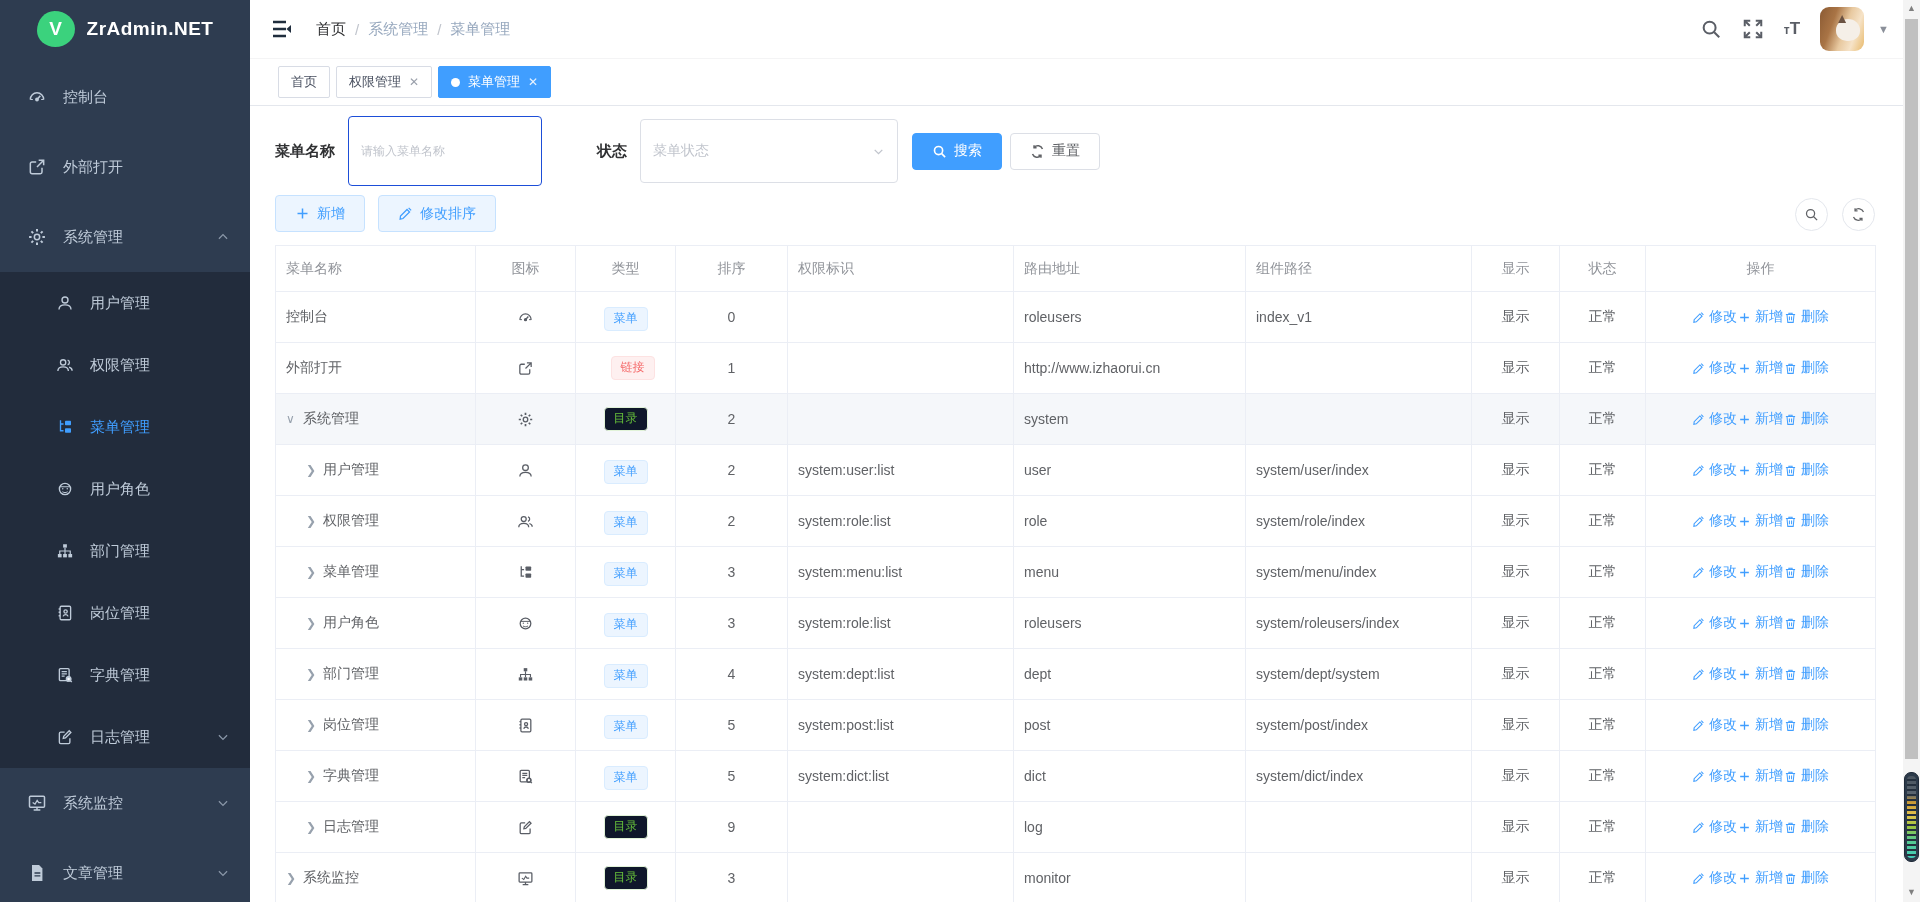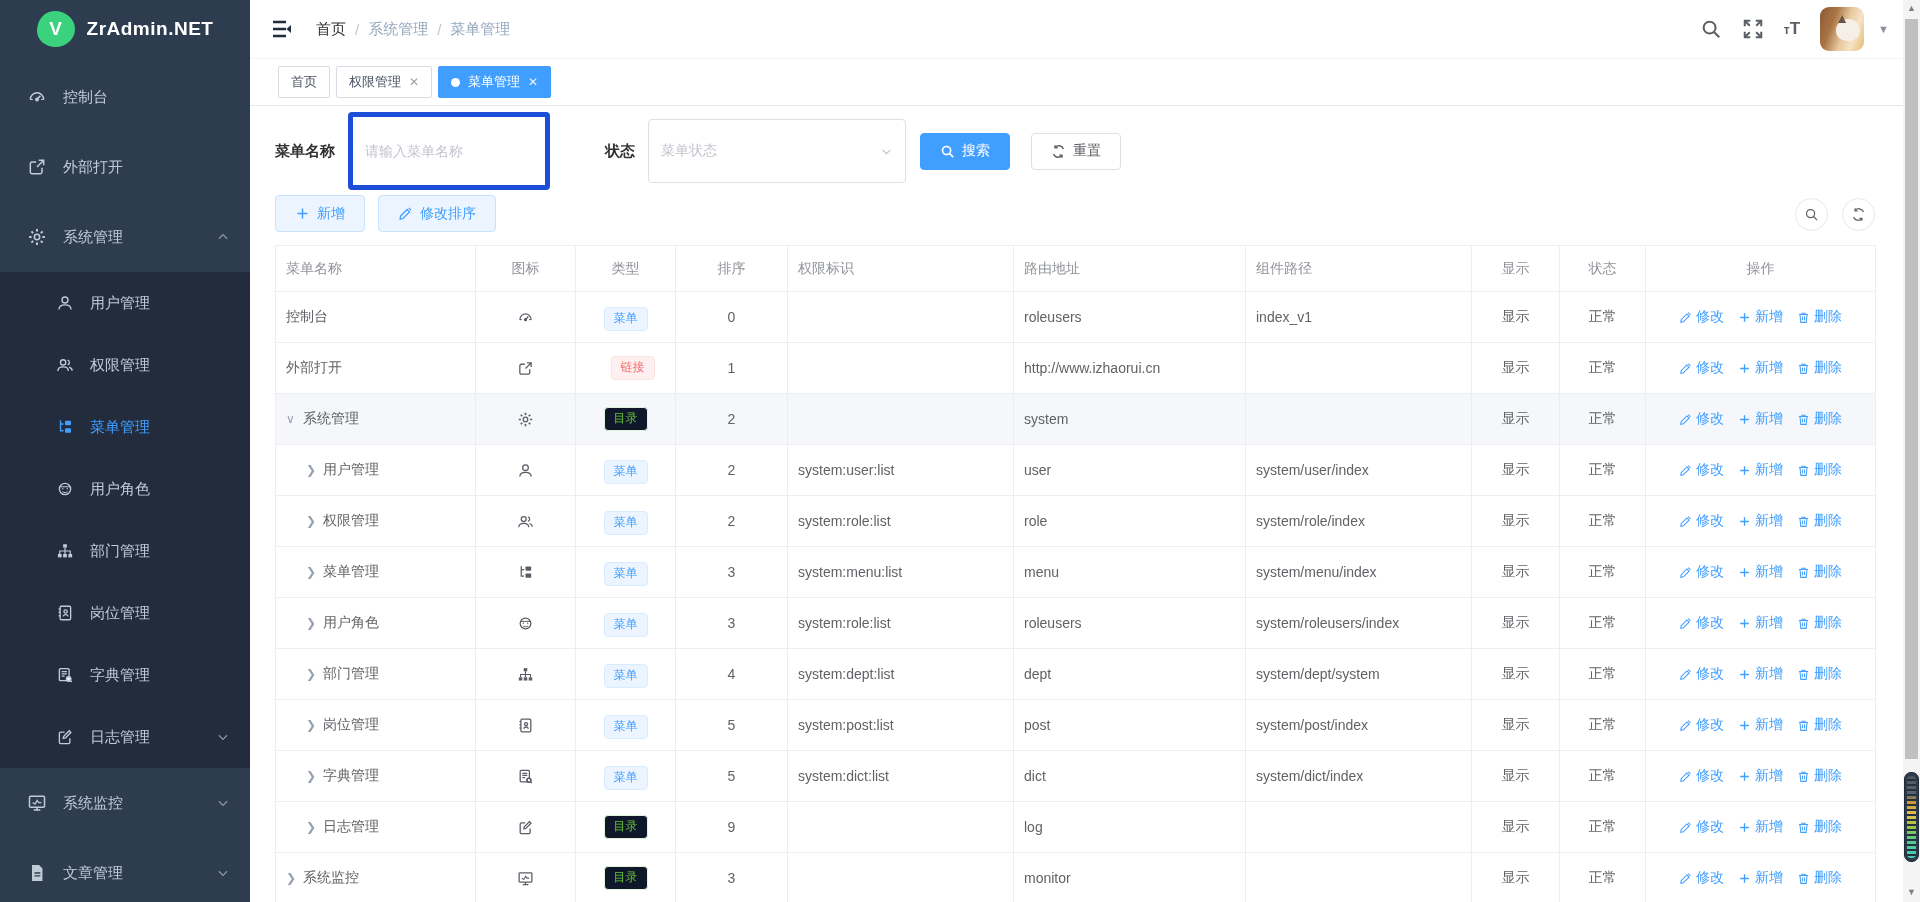--- a/index.html
+++ b/index.html
@@ -46,21 +46,21 @@
        background:#fff;color:#495060;font-size:13px;cursor:pointer;border-radius:2px;}
   .tab .dot{width:9px;height:9px;border-radius:50%;background:#fff;display:none;}
   .tab .x{font-size:12px;color:#9aa0ab;cursor:pointer;}
   .tab.active{background:#409eff;border-color:#409eff;color:#fff;}
   .tab.active .dot{display:block;}
   .tab.active .x{color:#eaf4ff;}
   
   .content{padding:0 0 0 25px;position:relative;}
   .filter{display:flex;align-items:center;margin-top:26px;height:38px;}
   .f-label{font-size:15px;font-weight:bold;color:#303133;margin-right:13px;}
-  .f-input{width:168px;height:36px;border:5px solid #1d4ed8;border-radius:4px;padding:16px 12px;font-size:14px;
+  .f-input{width:168px;height:36px;border:1px solid #1d4ed8;border-radius:4px;padding:16px 12px;font-size:12px;
            color:#606266;outline:none;font-family:inherit;}
   .f-input::placeholder{color:#c0c4cc;}
   .f-sel{width:232px;height:38px;border:1px solid #dcdfe6;border-radius:4px;display:flex;align-items:center;
          padding:12px 12px;color:#c0c4cc;font-size:14px;cursor:pointer;justify-content:space-between;margin-right:14px;}
   .f-sel .chev{color:#c0c4cc;}
   .gap1{width:55px;}
   .btn{height:37px;border-radius:4px;display:inline-flex;align-items:center;gap:7px;padding:0 19px;
        font-size:14px;cursor:pointer;border:1px solid #dcdfe6;background:#fff;color:#606266;font-family:inherit;}
   .btn.primary{background:#409eff;border-color:#409eff;color:#fff;}
   .btn.plain{background:#ecf5ff;border-color:#c6e2ff;color:#409eff;}
@@ -80,21 +80,21 @@
   td.l,th.l{text-align:left;}
   tr.hl td{background:#f5f7fa;}
   .namecell{display:flex;align-items:center;}
   .tree-arrow{color:#97a1ad;font-size:12px;width:17px;flex:0 0 17px;cursor:pointer;}
   .indent1{padding-left:20px;}
   .cell-ic{width:17px;height:17px;display:inline-flex;align-items:center;justify-content:center;color:#5a5e66;vertical-align:-3px;}
   .tag{display:inline-block;padding:3px 9px;font-size:12px;border-radius:4px;border:1px solid;line-height:1.3;}
   .tag.menu{background:#ecf5ff;border-color:#d9ecff;color:#409eff;}
   .tag.link{background:#fef0f0;border-color:#fde2e2;color:#f56c6c;margin-left:14px;}
   .tag.dir{background:#0f172a;border-color:#e1f3d8;color:#67c23a;}
-  .ops{display:flex;align-items:flex-end;justify-content:center;gap:14px;}
+  .ops{display:flex;align-items:flex-end;justify-content:center;gap:1px;}
   .op{color:#409eff;cursor:pointer;display:inline-flex;align-items:center;gap:4px;}
   .op .oic{width:13px;height:13px;display:flex;}
   
   .sbar{position:absolute;right:0;top:0;width:17px;height:902px;background:#f4f4f4;}
   .sbar .up,.sbar .dn{position:absolute;left:0;width:17px;height:16px;color:#7f7f7f;font-size:9px;
         display:flex;align-items:center;justify-content:center;cursor:pointer;}
   .sbar .up{top:0;} .sbar .dn{bottom:2px;}
   .sthumb{position:absolute;left:2px;top:19px;width:13px;height:740px;background:#c0c0c0;cursor:pointer;}
   .swidget{position:absolute;left:1px;top:772px;width:15px;height:90px;border-radius:7px;background:#2c3a4a;
         border:1px solid #1f2a38;box-sizing:border-box;padding:3px 2px;}
@@ -339,21 +339,21 @@
         </div>
         <button class="btn primary">
           <span class="bic">
             <svg viewBox="0 0 24 24" fill="none" stroke="currentColor" stroke-width="2.6">
                 <circle cx="10.5" cy="10.5" r="6.5"></circle>
                 <path d="M15.5 15.5L21 21"></path>
               </svg>
           </span>
           <span>搜索</span>
         </button>
-        <button class="btn" style="margin-left:21px;font-family:Liberation Mono, monospace;">
+        <button class="btn" style="margin-left:8px;font-family:Liberation Mono, monospace;">
           <span class="bic">
             <svg viewBox="0 0 24 24" fill="none" stroke="currentColor" stroke-width="2.4">
                 <path d="M20 8a8 8 0 0 0-13.5-2.5M4 16a8 8 0 0 0 13.5 2.5"></path>
                 <path d="M6.5 2v4h4M17.5 22v-4h-4"></path>
               </svg>
           </span>
           <span>重置</span>
         </button>
       </div>
 

